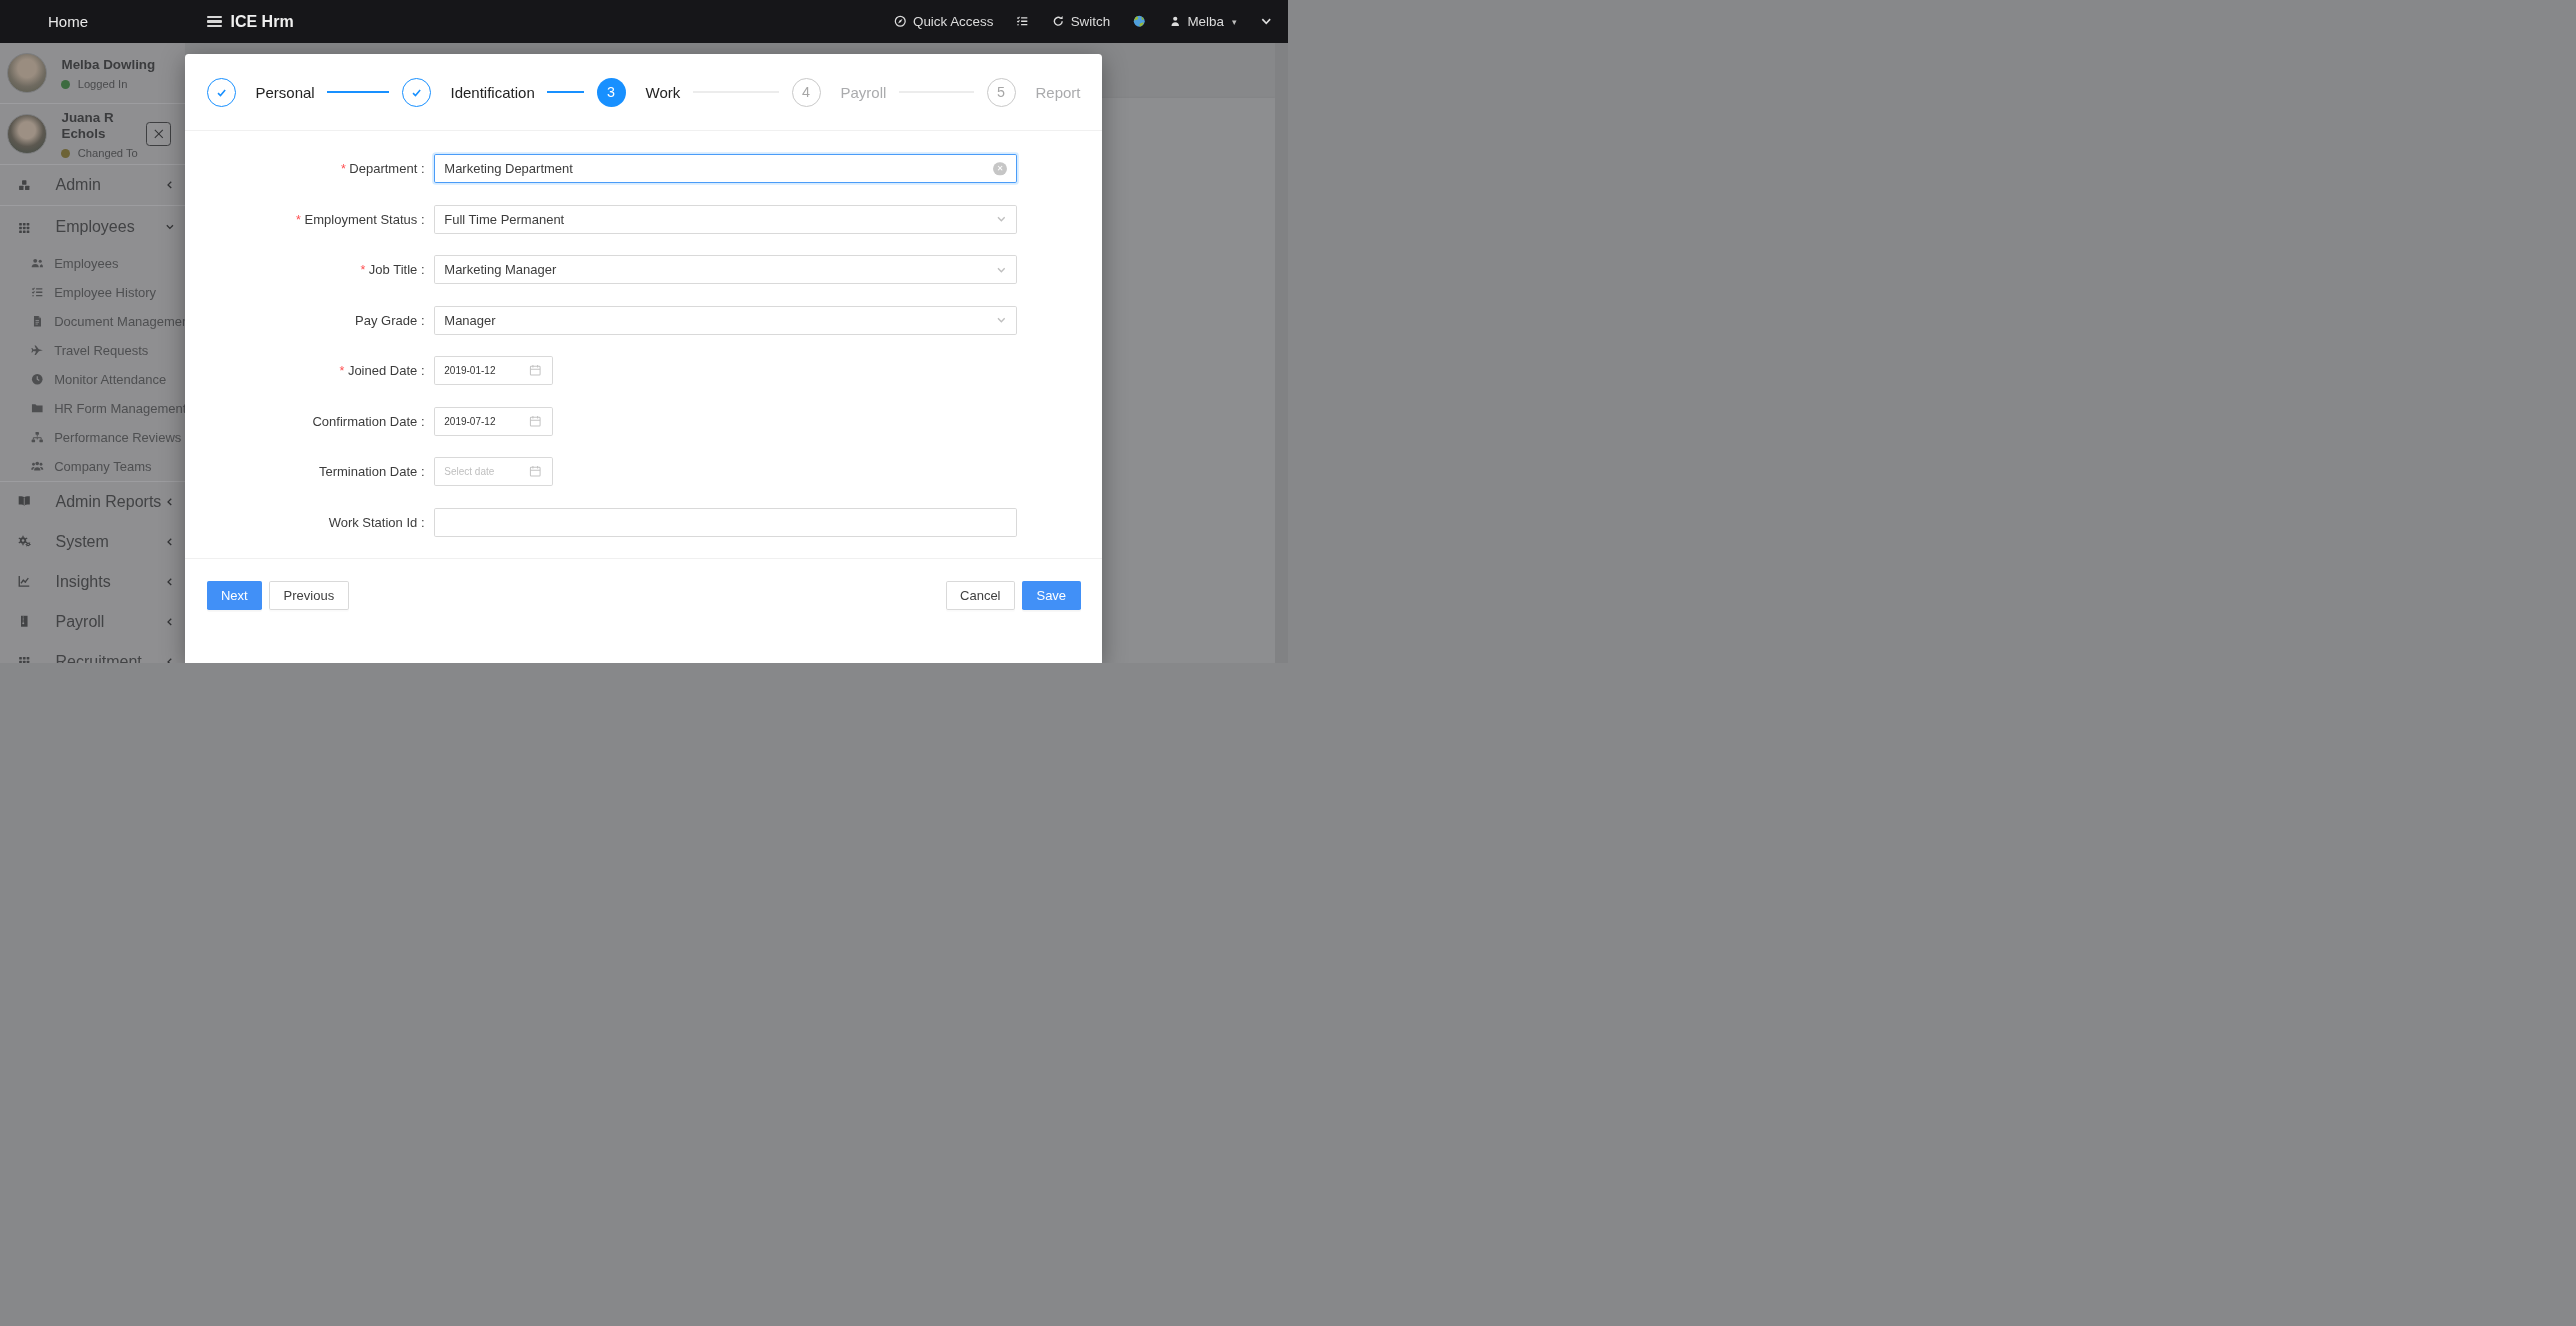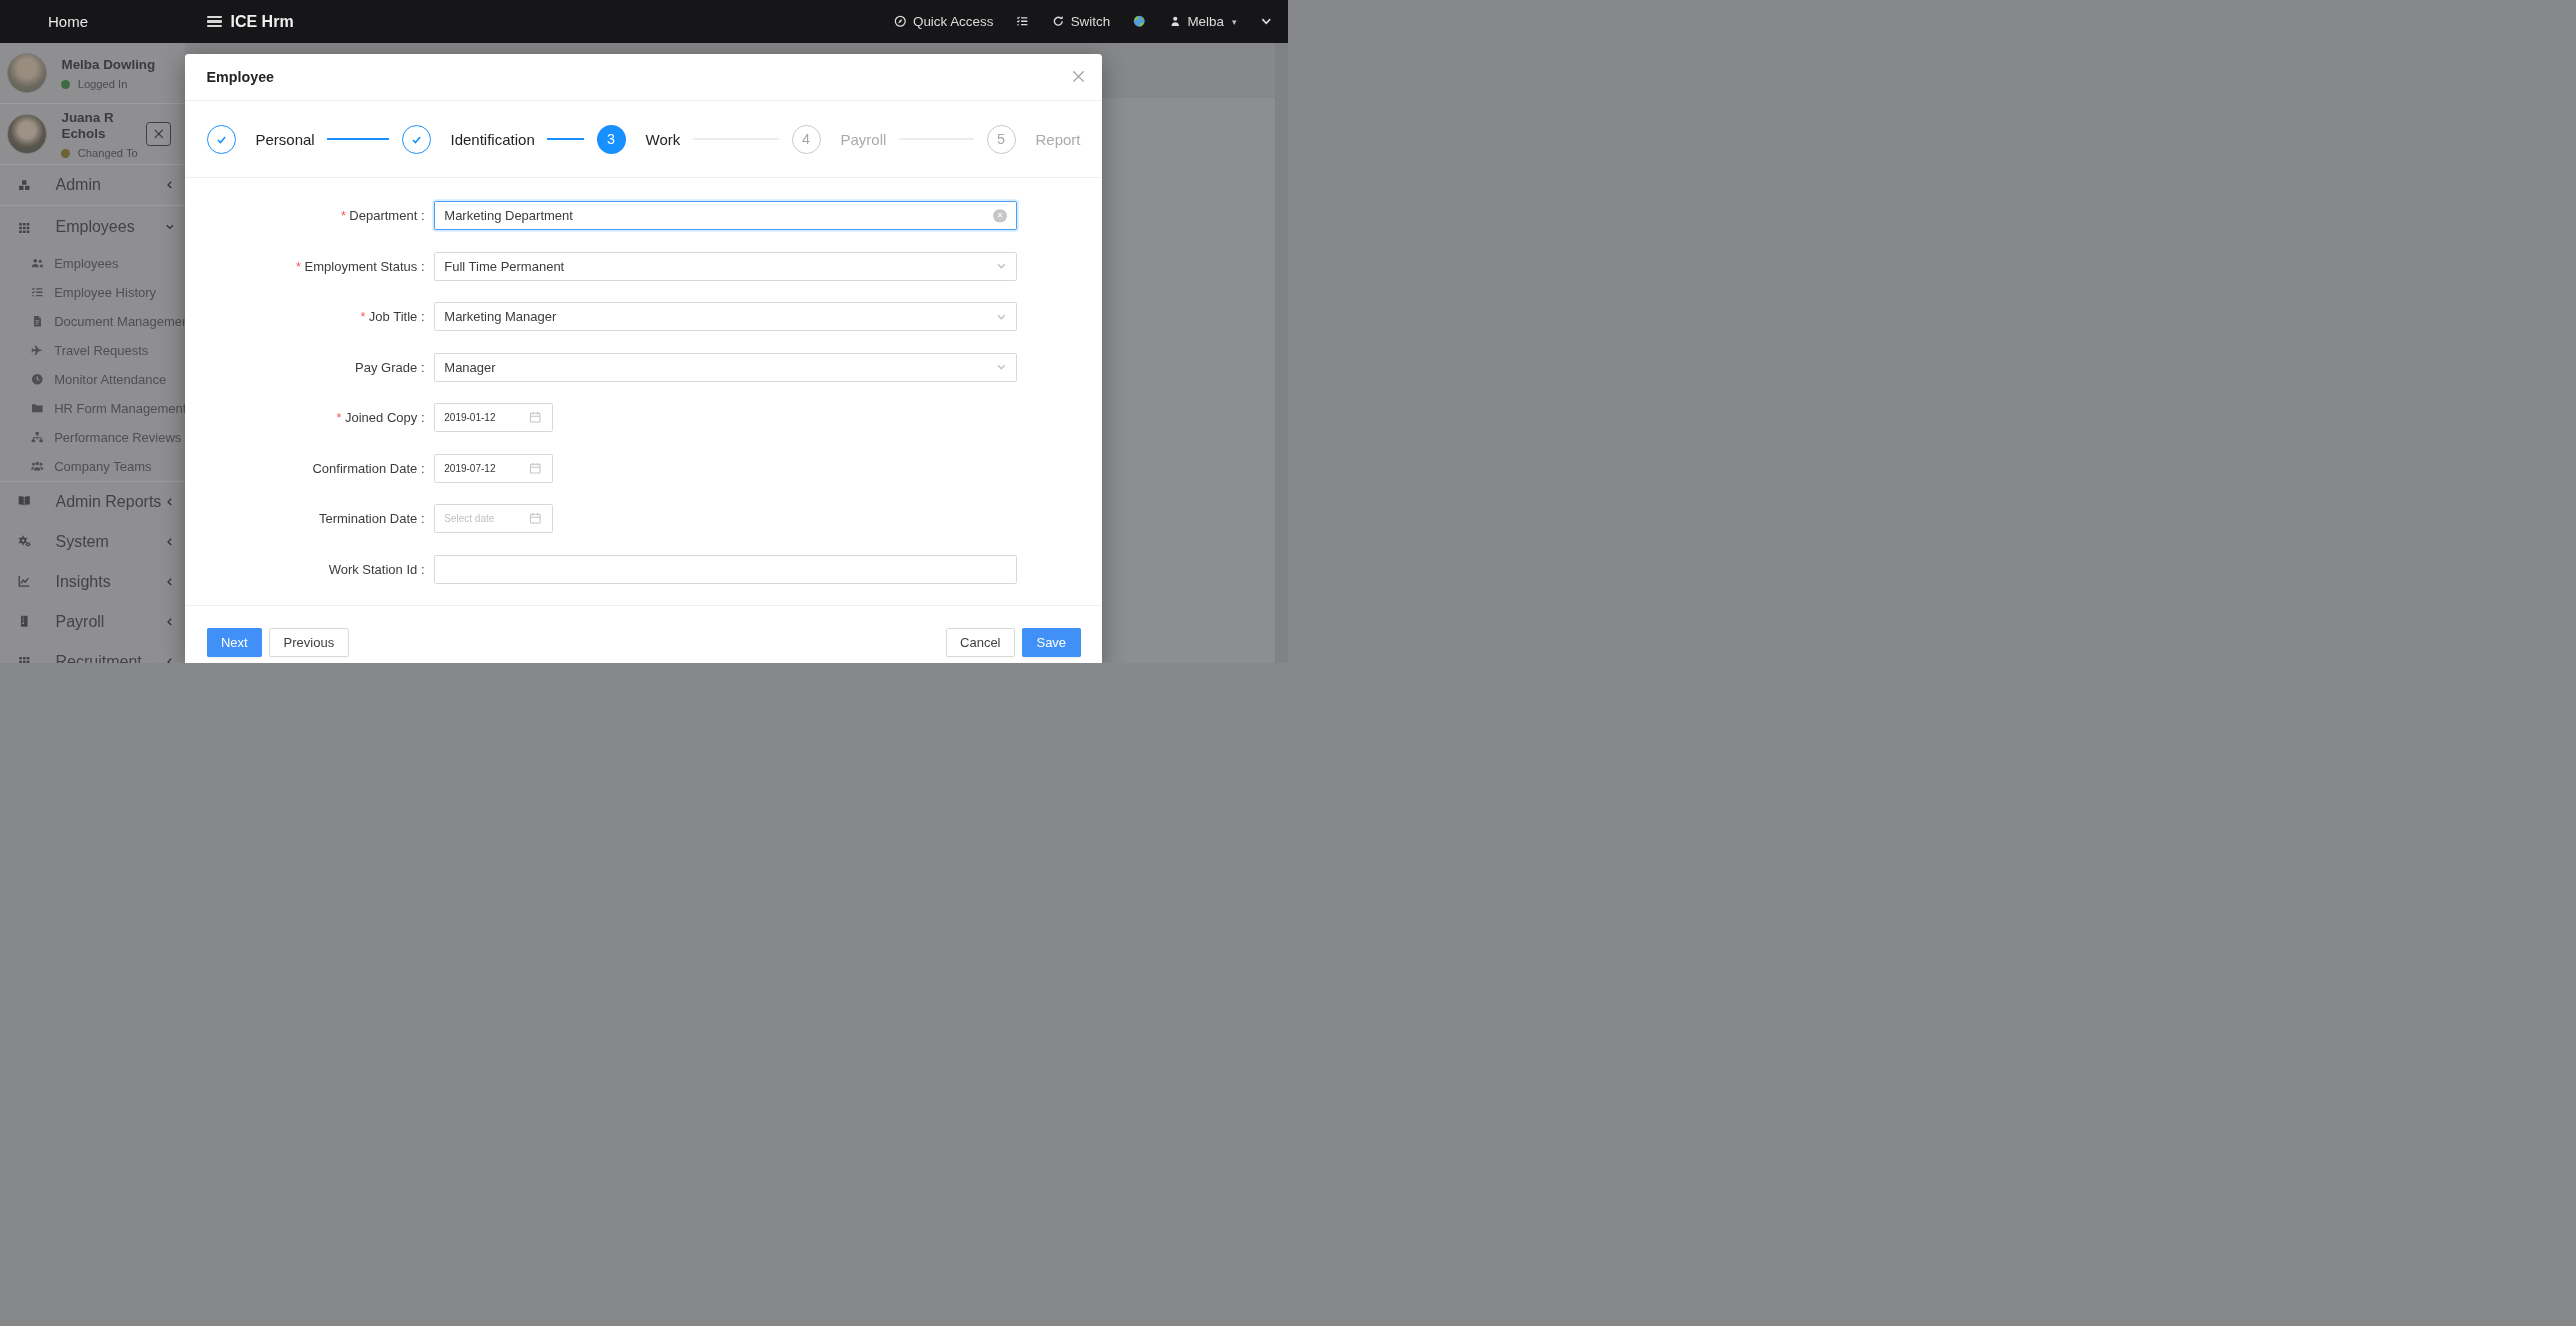--- a/index.html
+++ b/index.html
@@ -590,28 +590,20 @@
             <rect x="5.3" y="1.3" width="9.2" height="11.4" rx="1" fill="none" stroke="currentColor" stroke-width="1.5"></rect>
             <path d="M10.6 12.7v2H1.6V4.9h3.7" fill="none" stroke="currentColor" stroke-width="1.5"></path>
           </svg>
         </span>
       <span>Copy</span>
       </span>
     </div>
   </div>
 
 <div class="modal">
-  <div class="m-header">
-    <span class="m-title">Employee</span>
-    <span class="m-close">
-        <svg width="100%" height="100%" viewBox="0 0 16 16" fill="currentColor">
-          <path d="M2.5 2.5l11 11M13.5 2.5l-11 11" stroke="currentColor" stroke-width="1.4" fill="none"></path>
-        </svg>
-      </span>
-  </div>
   <div class="steps" id="steps">
       <div class="step finished">
         <span class="s-circle">
           <span style="width:15px;height:15px;display:block">
             <svg width="100%" height="100%" viewBox="0 0 16 16" fill="currentColor">
               <path d="M4.3 8.6l2.6 2.6 5-5.8" fill="none" stroke="currentColor" stroke-width="1.7"></path>
             </svg>
           </span>
         </span>
         <span class="s-label">Personal</span>
@@ -694,21 +686,21 @@
           <span class="ctl-suffix">
             <span style="width:10.7px;height:10.7px;display:block">
               <svg width="100%" height="100%" viewBox="0 0 16 16" fill="currentColor">
                 <path d="M3 5.3l5 5.2 5-5.2" fill="none" stroke="currentColor" stroke-width="2.1"></path>
               </svg>
             </span>
           </span>
         </span>
       </div>
       <div class="f-row">
-        <span class="f-label"><span class="req">*</span><span>Joined Copy</span></span>
+        <span class="f-label"><span class="req">*</span><span>Joined Date</span></span>
         <span class="f-control">
           <span class="ctl-date">
             <span>2019-01-12</span>
             <span class="cal">
               <span style="width:12.5px;height:12.5px;display:block">
                 <svg width="100%" height="100%" viewBox="0 0 16 16" fill="currentColor">
                   <rect x="1.8" y="3" width="12.4" height="11.2" rx="1" fill="none" stroke="currentColor" stroke-width="1.3"></rect>
                   <path d="M5 1.2v3.4M11 1.2v3.4M1.8 6.6h12.4" stroke="currentColor" stroke-width="1.3" fill="none"></path>
                 </svg>
               </span>

